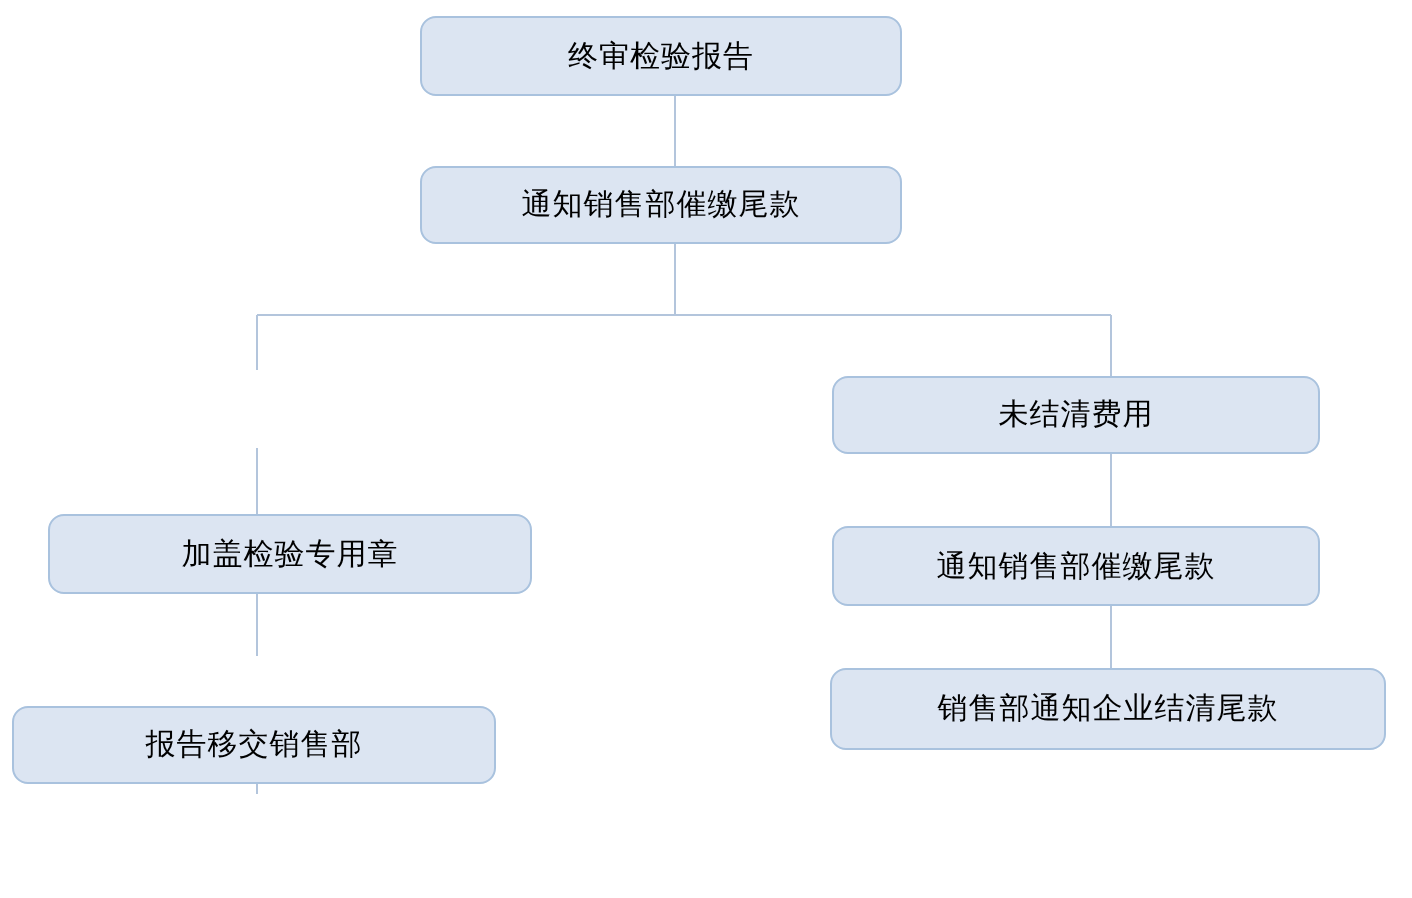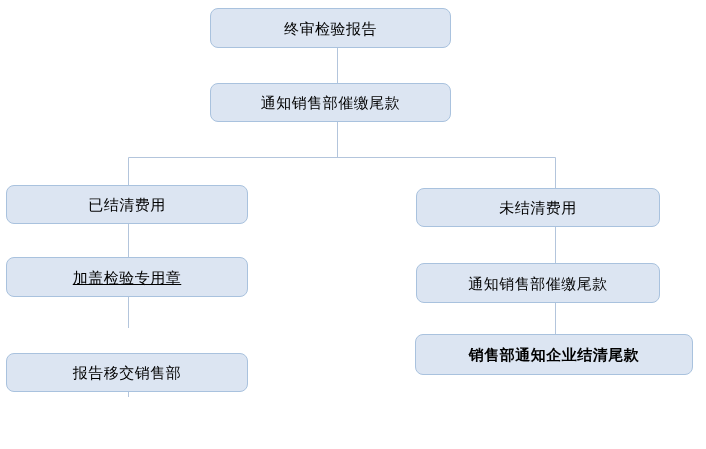--- a/index.html
+++ b/index.html
@@ -36,26 +36,26 @@
     font-size: 15px;
     line-height: 1;
     color: #000000;
     letter-spacing: 0.5px;
     white-space: nowrap;
   }
   
   #node-final-report    { left: 210px; top: 8px;   width: 241px; height: 40px; }
   #node-submit-finance  { left: 210px; top: 83px;  width: 241px; height: 39px; }
   #node-settled         { left: 6px;   top: 185px; width: 242px; height: 39px; }
-  #node-stamp           { left: 6px;   top: 257px; width: 242px; height: 40px; text-decoration: underline; }
+  #node-stamp           { left: 24px;   top: 257px; width: 242px; height: 40px; }
   #node-transfer-sales  { left: 6px;   top: 328px; width: 242px; height: 39px; margin-top: 25px; }
   #node-contact-issue   { left: 6px;   top: 397px; width: 242px; height: 40px; }
   #node-unsettled       { left: 416px; top: 188px; width: 244px; height: 39px; }
   #node-notify-sales    { left: 416px; top: 263px; width: 244px; height: 40px; }
-  #node-sales-notify    { left: 415px; top: 334px; width: 278px; height: 41px; font-weight: bold; }
+  #node-sales-notify    { left: 415px; top: 334px; width: 278px; height: 41px; }
 </style>
 </head>
 <body>
 
 <div class="canvas">
 
   <svg class="connectors" viewBox="0 0 706 449" xmlns="http://www.w3.org/2000/svg">
     <g stroke="#b3c5dc" stroke-width="1" fill="none">
 
       <line x1="337.5" y1="48" x2="337.5" y2="83"></line>
@@ -77,21 +77,20 @@
       <line x1="555.5" y1="227" x2="555.5" y2="263"></line>
 
       <line x1="555.5" y1="303" x2="555.5" y2="334"></line>
     </g>
   </svg>
 
   <div class="node" id="node-final-report">终审检验报告</div>
 
   <div class="node" id="node-submit-finance">通知销售部催缴尾款</div>
 
-  <div class="node" id="node-settled">已结清费用</div>
 
   <div class="node" id="node-stamp">加盖检验专用章</div>
 
   <div class="node" id="node-transfer-sales">报告移交销售部</div>
 
 
   <div class="node" id="node-unsettled">未结清费用</div>
 
   <div class="node" id="node-notify-sales">通知销售部催缴尾款</div>
 

